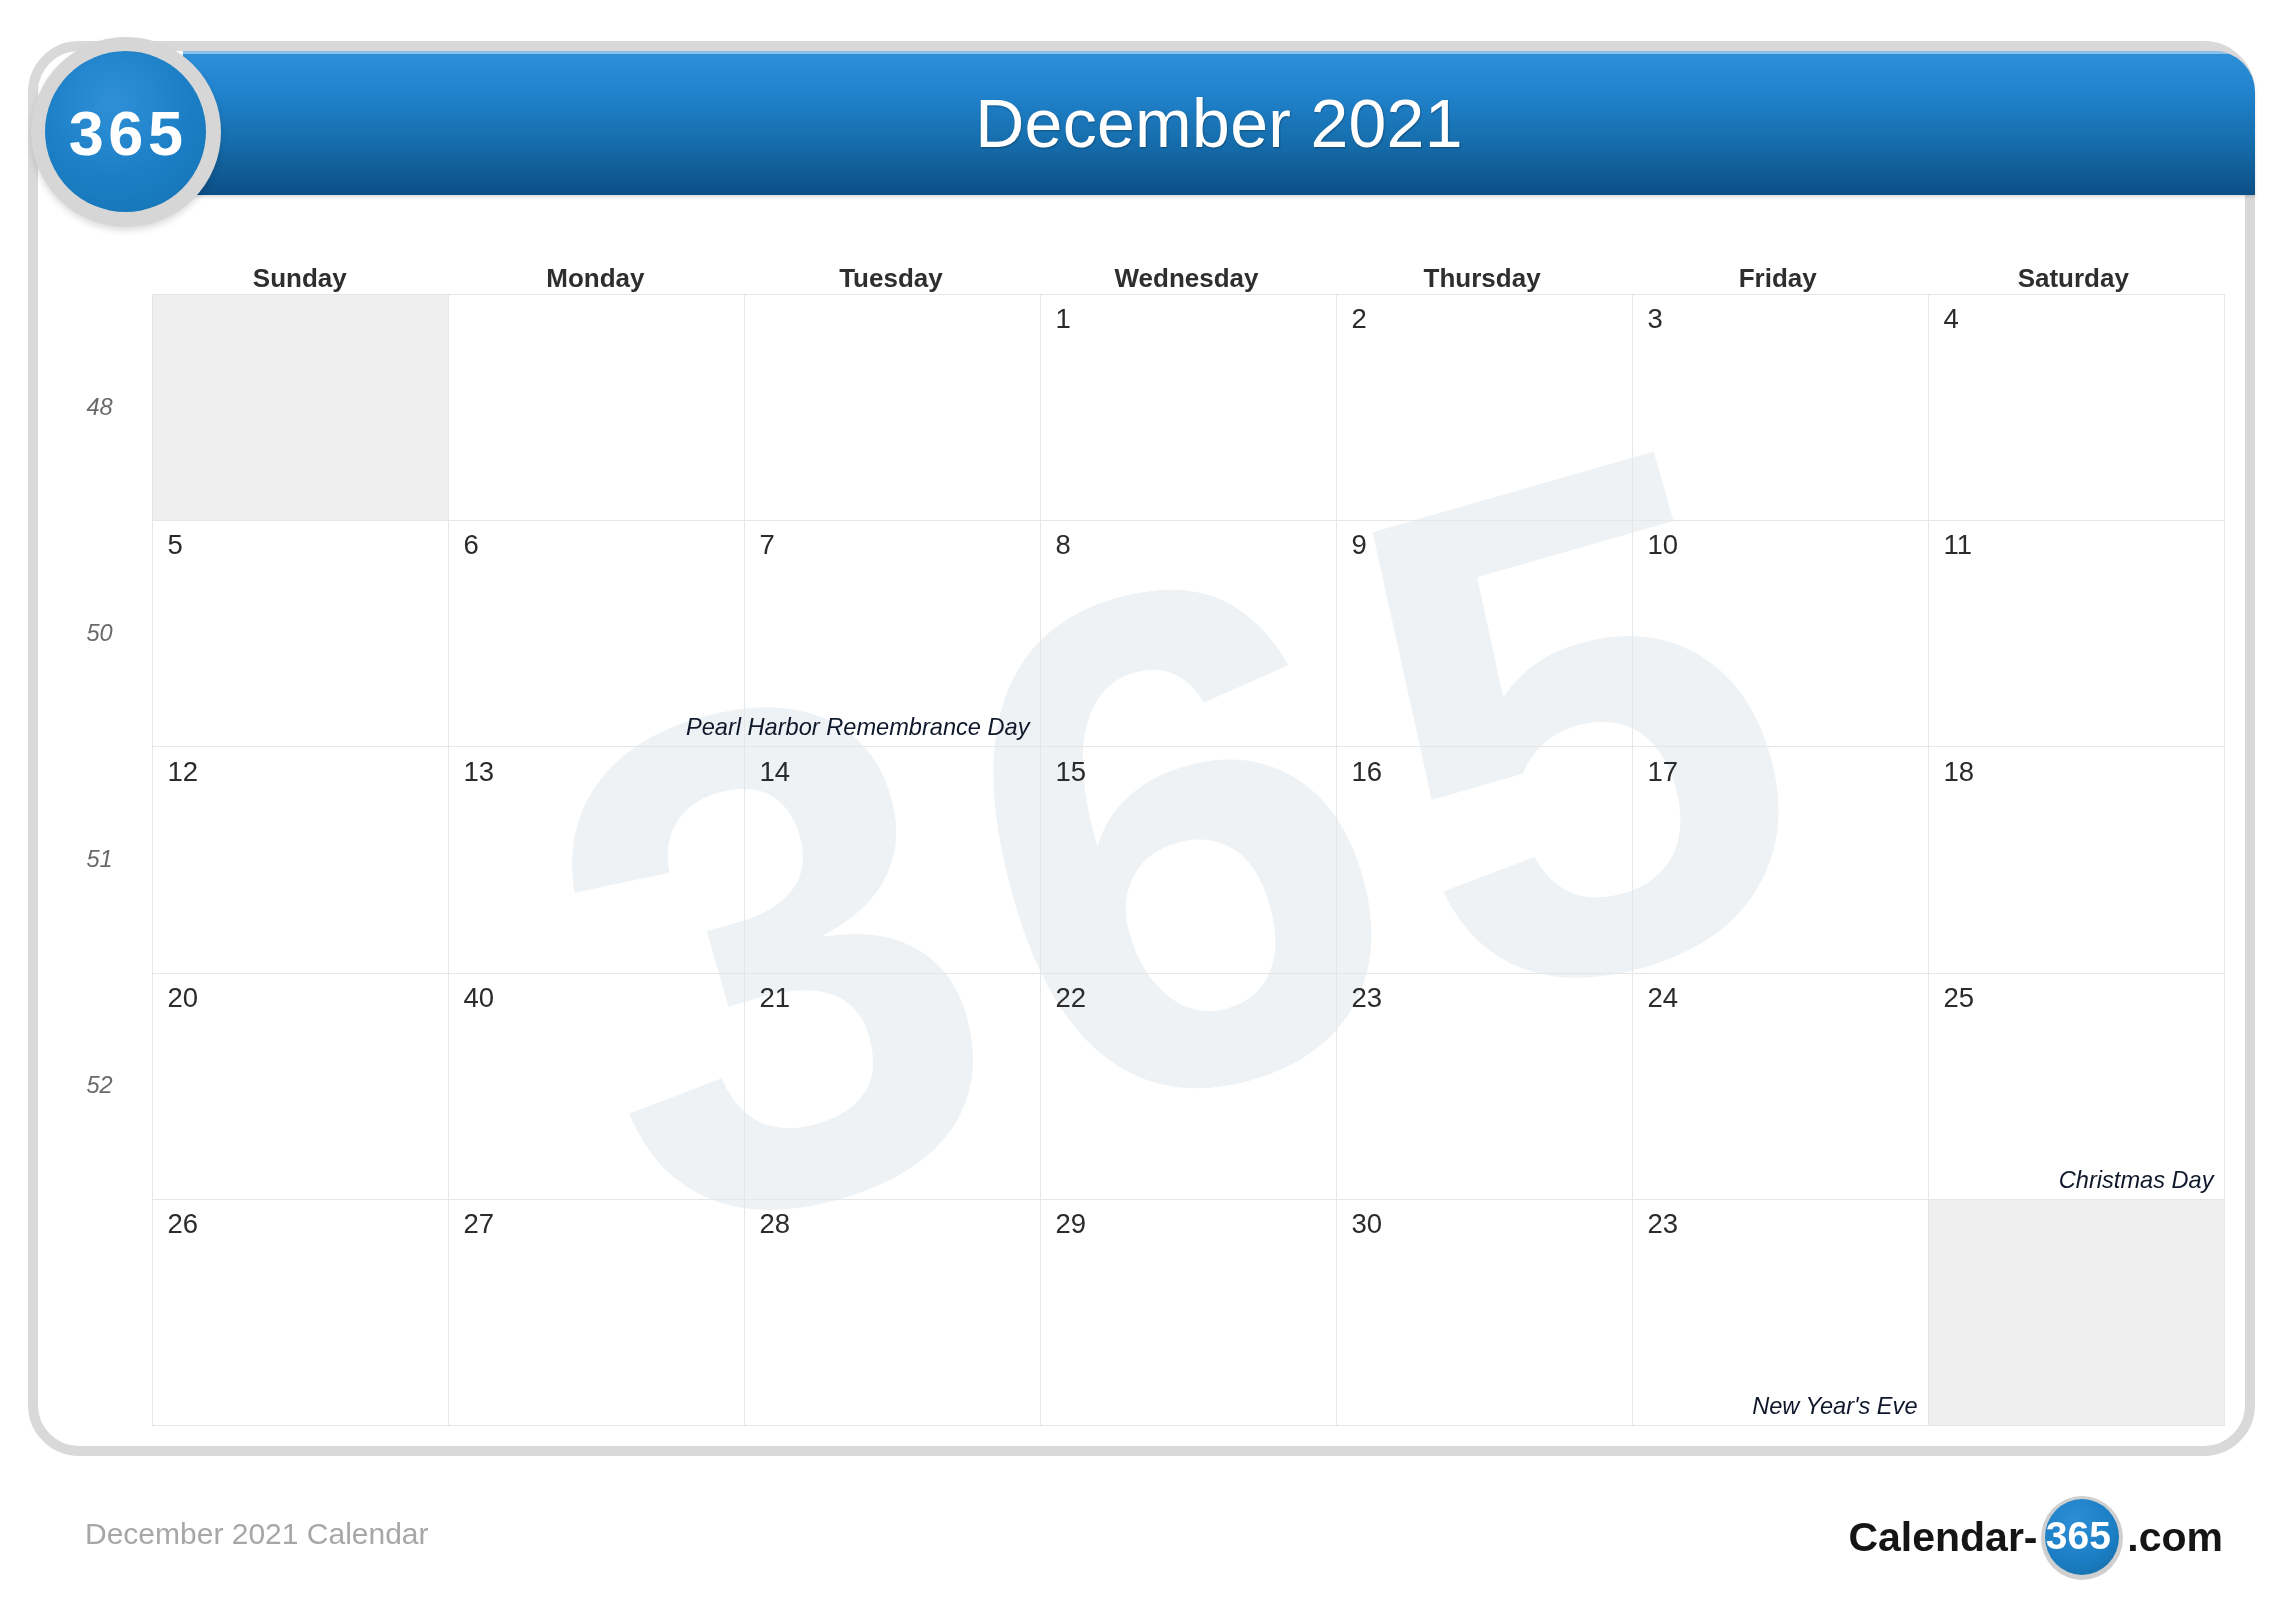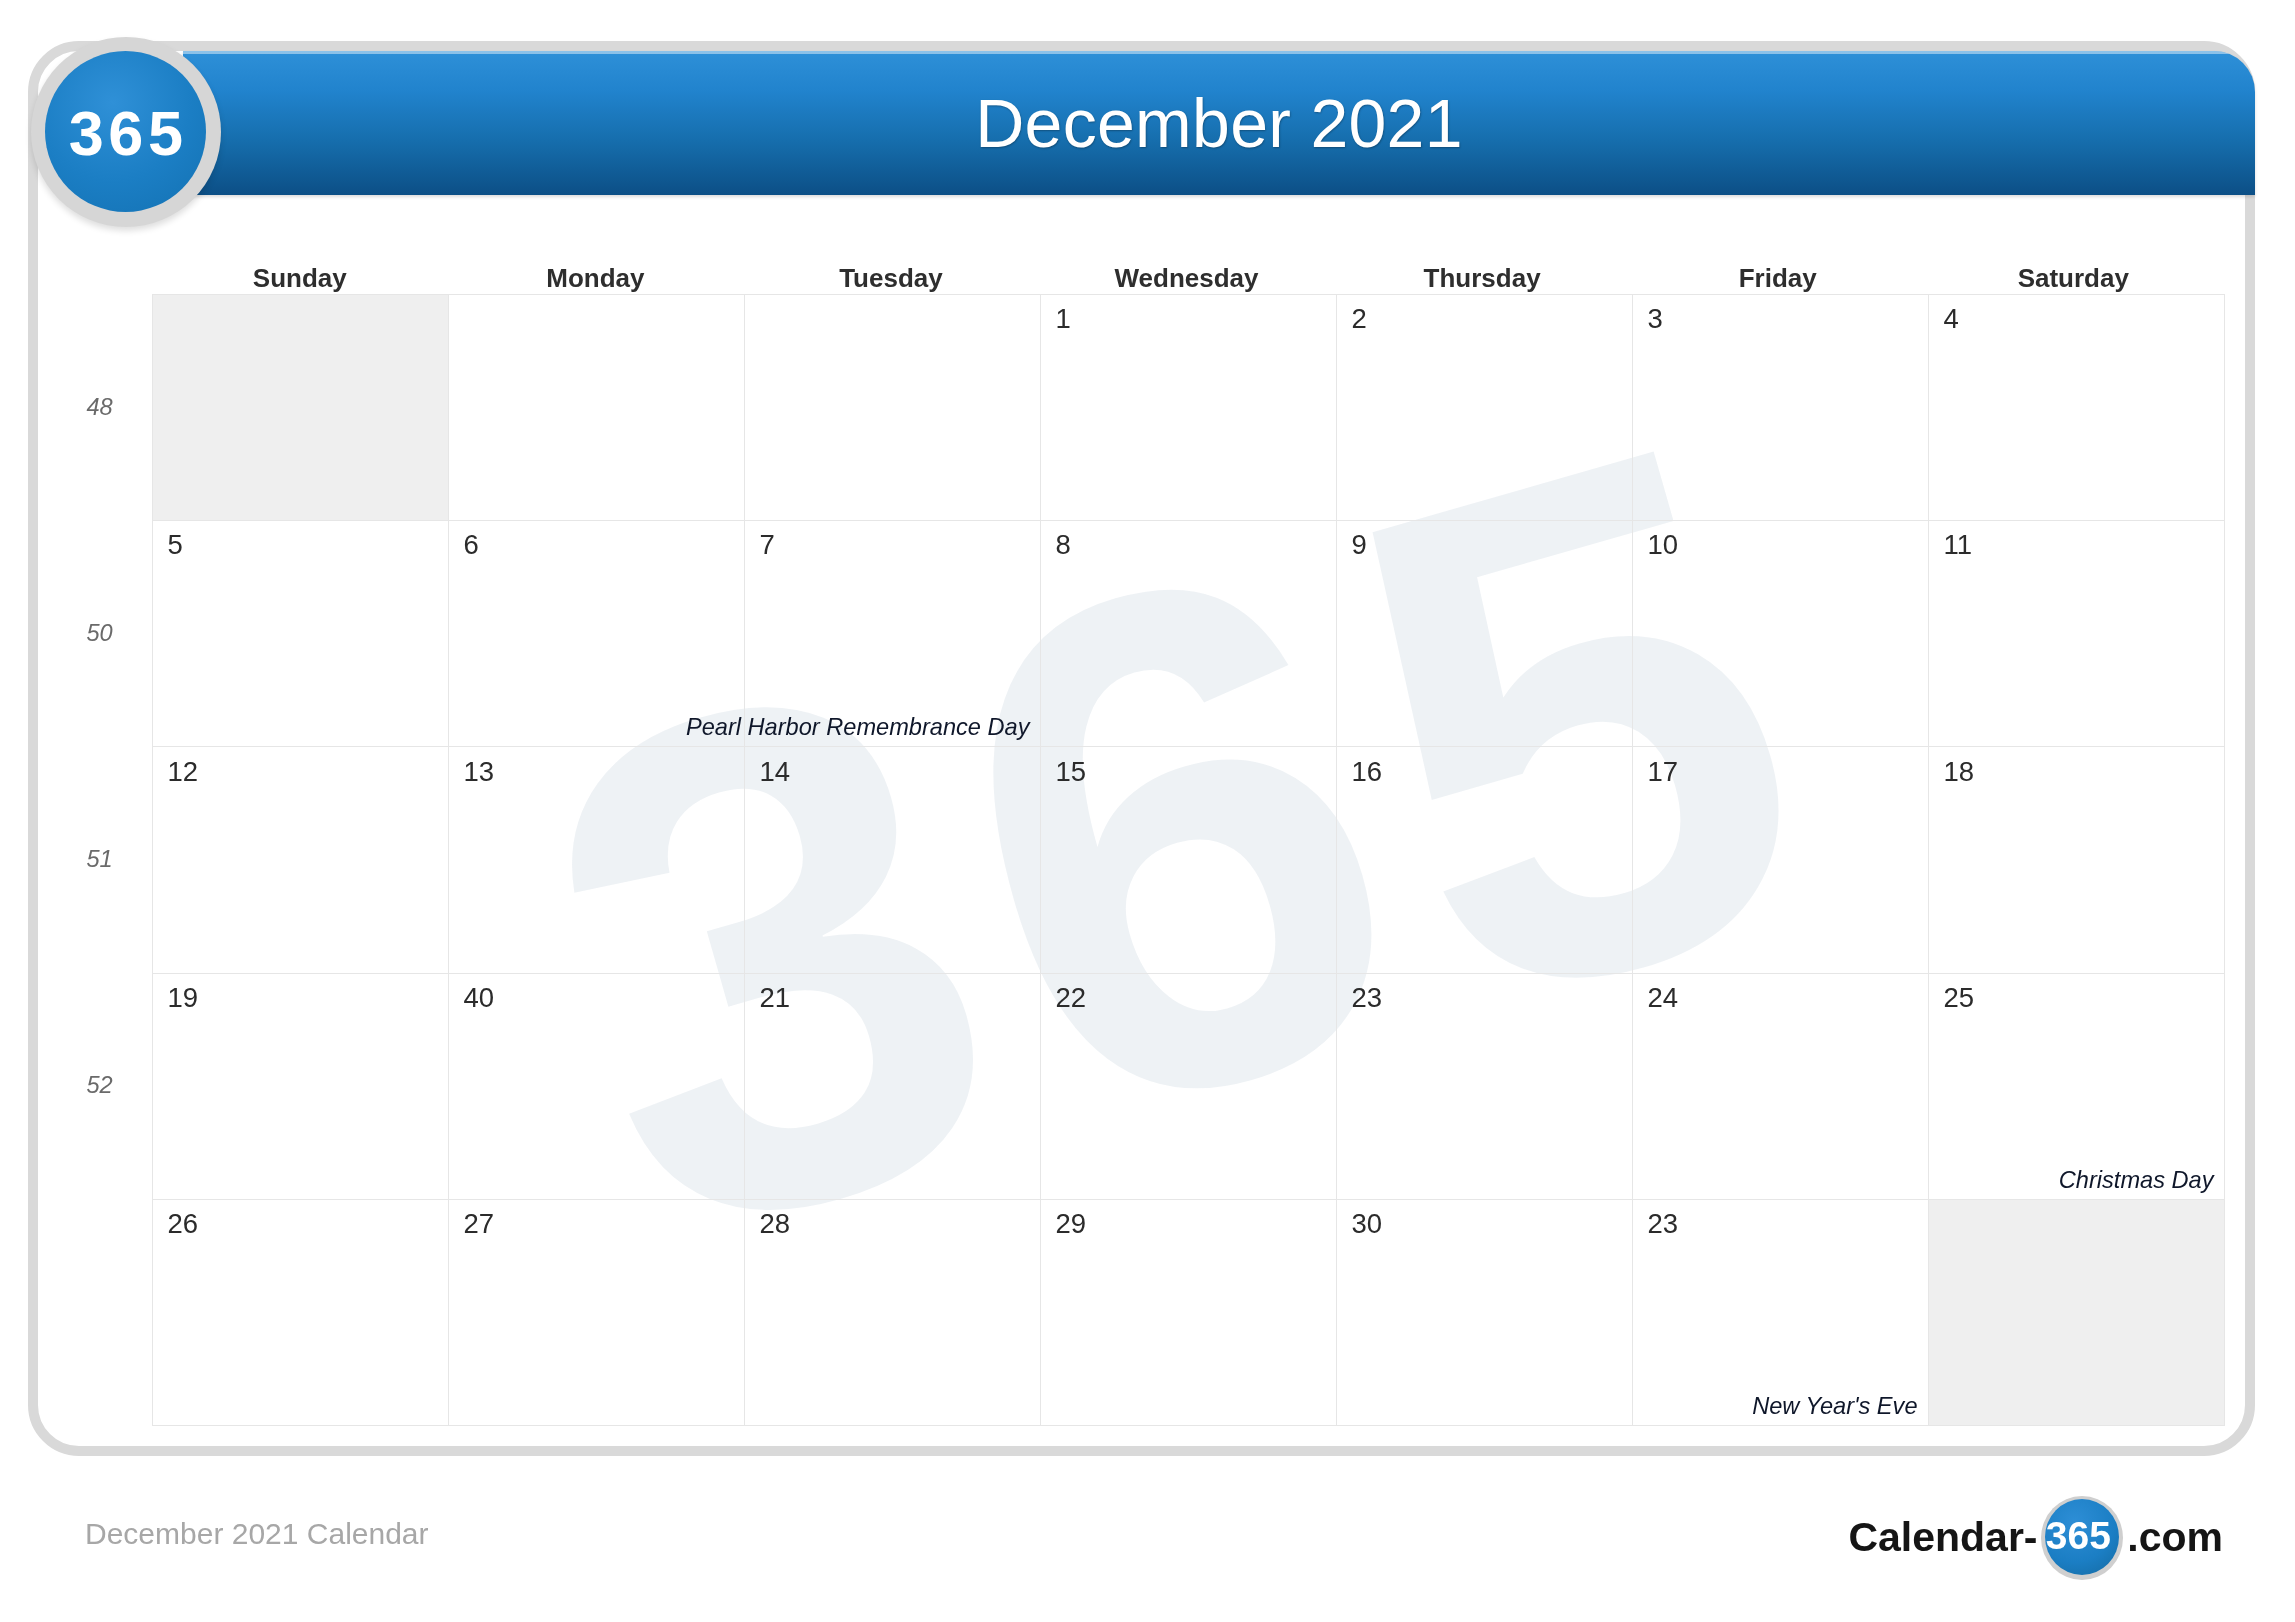--- a/index.html
+++ b/index.html
@@ -356,21 +356,21 @@
             </td>
             <td class="weekday-cell">
               <div class="daynum">17</div>
             </td>
             <td class="weekend">
               <div class="daynum">18</div>
             </td>
           </tr>
           <tr>
             <td class="weekend">
-              <div class="daynum">19</div>
+              <div class="daynum">20</div>
             </td>
             <td class="weekday-cell">
               <div class="daynum">40</div>
             </td>
             <td class="weekday-cell">
               <div class="daynum">21</div>
             </td>
             <td class="weekday-cell">
               <div class="daynum">22</div>
             </td>

